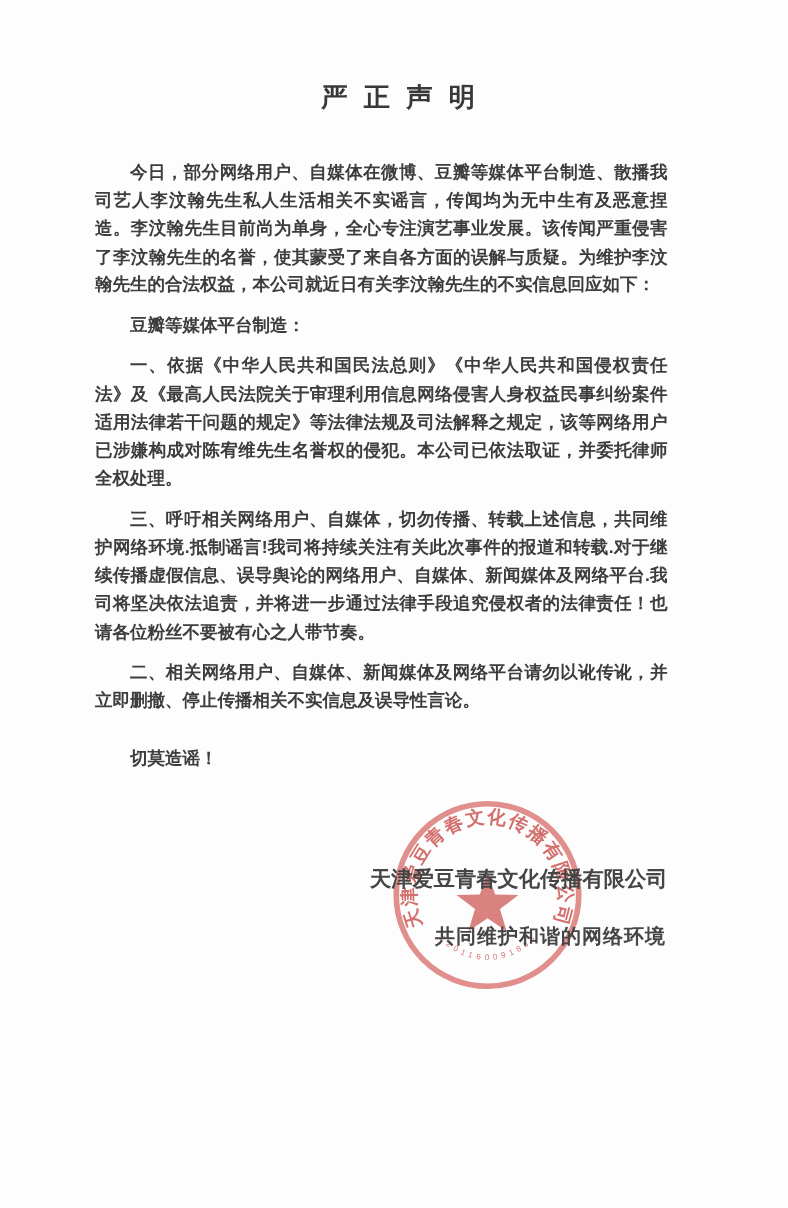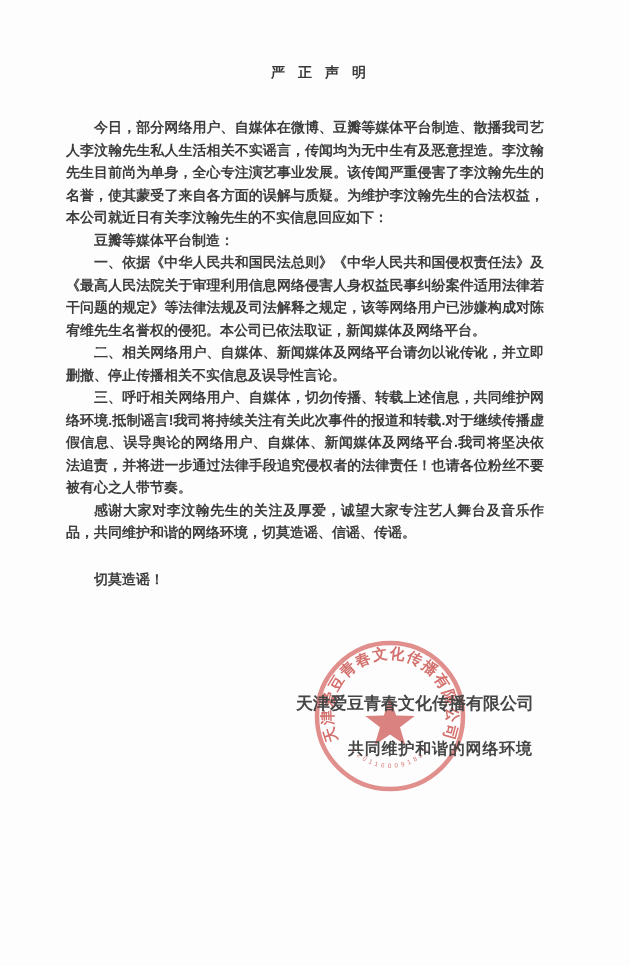--- a/index.html
+++ b/index.html
@@ -17,35 +17,35 @@
     color:var(--text-color);
     overflow:hidden;
   }
   .title{
     position:absolute;
     top:64px;left:0;width:100%;
     box-sizing:border-box;
     padding-left:20px;
     margin:0;
     text-align:center;
-    font-size:14px;
+    font-size:21px;
     font-weight:600;
     letter-spacing:13px;
     color:#383838;
   }
   .body{
     position:absolute;
     left:66px;top:116px;width:478px;
     font-size:14px;
     line-height:22.5px;
     font-weight:600;
     text-align:justify;
     letter-spacing:0;
   }
-  .body p{margin:0;text-indent:2em;}
+  .body p{margin:10px;text-indent:2em;}
   .body p.closing{margin-top:24px;}
   .signature{position:absolute;left:0;top:0;width:630px;height:966px;pointer-events:none;}
   .seal{position:absolute;left:310px;top:636px;width:160px;height:160px;}
   .seal-ring{fill:none;stroke:var(--seal-ring);stroke-width:4.5;opacity:.78;}
   .seal-star{fill:var(--seal-color);opacity:.75;}
   .seal-ring-text{font-size:15px;font-weight:600;fill:var(--seal-color);opacity:.85;font-family:"Liberation Sans",sans-serif;}
   .seal-serial{font-size:6.5px;fill:var(--seal-color);opacity:.8;font-family:"Liberation Sans",sans-serif;}
   .company{
     position:absolute;left:296px;top:692px;
     font-size:17px;font-weight:600;color:#454545;
@@ -60,24 +60,23 @@
 </head>
 <body>
 
 <div class="page">
 
   <h1 class="title">严正声明</h1>
 
   <div class="body">
     <p>今日，部分网络用户、自媒体在微博、豆瓣等媒体平台制造、散播我司艺人李汶翰先生私人生活相关不实谣言，传闻均为无中生有及恶意捏造。李汶翰先生目前尚为单身，全心专注演艺事业发展。该传闻严重侵害了李汶翰先生的名誉，使其蒙受了来自各方面的误解与质疑。为维护李汶翰先生的合法权益，本公司就近日有关李汶翰先生的不实信息回应如下：</p>
     <p>豆瓣等媒体平台制造：</p>
-    <p>一、依据《中华人民共和国民法总则》《中华人民共和国侵权责任法》及《最高人民法院关于审理利用信息网络侵害人身权益民事纠纷案件适用法律若干问题的规定》等法律法规及司法解释之规定，该等网络用户已涉嫌构成对陈宥维先生名誉权的侵犯。本公司已依法取证，新闻媒体及网络平台。</p>
+    <p>一、依据《中华人民共和国民法总则》《中华人民共和国侵权责任法》及《最高人民法院关于审理利用信息网络侵害人身权益民事纠纷案件适用法律若干问题的规定》等法律法规及司法解释之规定，该等网络用户已涉嫌构成对陈宥维先生名誉权的侵犯。本公司已依法取证，并委托律师全权处理。</p>
+    <p>三、呼吁相关网络用户、自媒体，切勿传播、转载上述信息，共同维护网络环境.抵制谣言!我司将持续关注有关此次事件的报道和转载.对于继续传播虚假信息、误导舆论的网络用户、自媒体、新闻媒体及网络平台.我司将坚决依法追责，并将进一步通过法律手段追究侵权者的法律责任！也请各位粉丝不要被有心之人带节奏。</p>
     <p>二、相关网络用户、自媒体、新闻媒体及网络平台请勿以讹传讹，并立即删撤、停止传播相关不实信息及误导性言论。</p>
-    <p>三、呼吁相关网络用户、自媒体，切勿传播、转载上述信息，共同维护网络环境.抵制谣言!我司将持续关注有关此次事件的报道和转载.对于继续传播虚假信息、误导舆论的网络用户、自媒体、新闻媒体及网络平台.我司将坚决依法追责，并将进一步通过法律手段追究侵权者的法律责任！也请各位粉丝不要被有心之人带节奏。</p>
-    <p>感谢大家对李汶翰先生的关注及厚爱，诚望大家专注艺人舞台及音乐作品，共同维护和谐的网络环境，切莫造谣、信谣、传谣。</p>
     <p class="closing">切莫造谣！</p>
   </div>
 
   <div class="signature">
 
     <svg class="seal" viewBox="0 0 160 160" xmlns="http://www.w3.org/2000/svg">
       <defs>
         <path id="arcTop" d="M 27.9 104.3 A 57.5 57.5 0 1 1 132.1 104.3" fill="none"></path>
         <path id="arcBottom" d="M 40.2 113.4 A 52 52 0 0 0 119.8 113.4" fill="none"></path>
       </defs>

